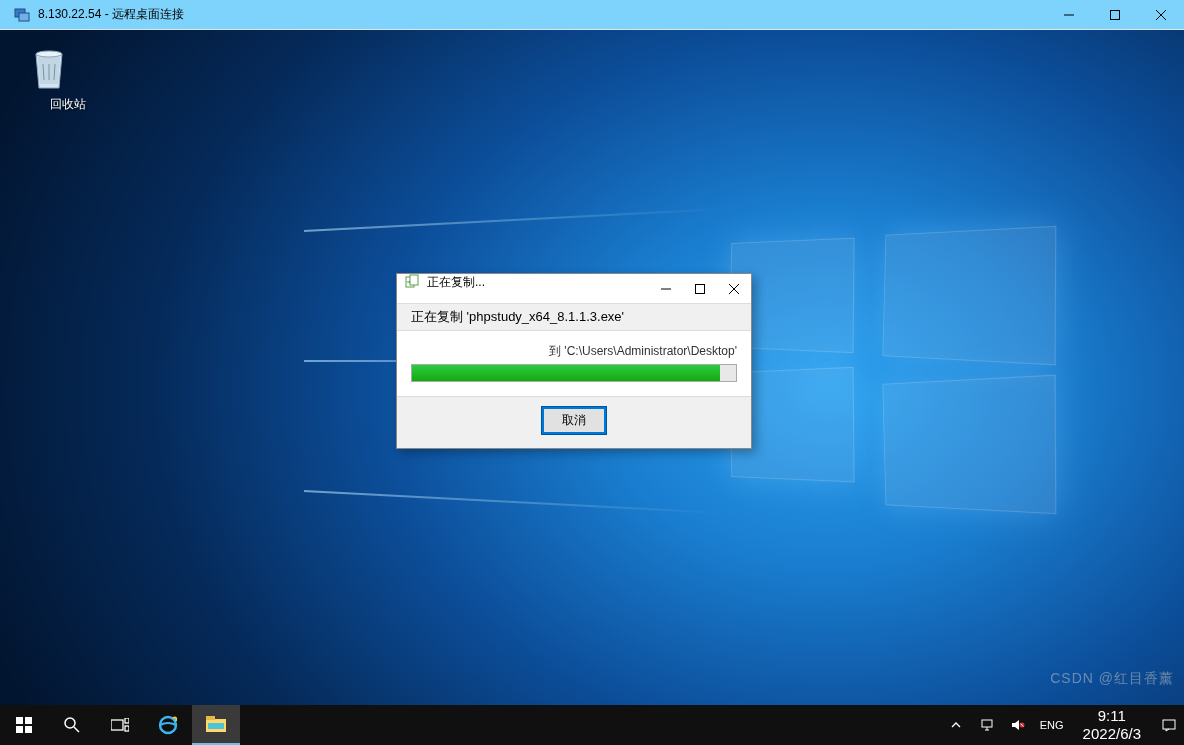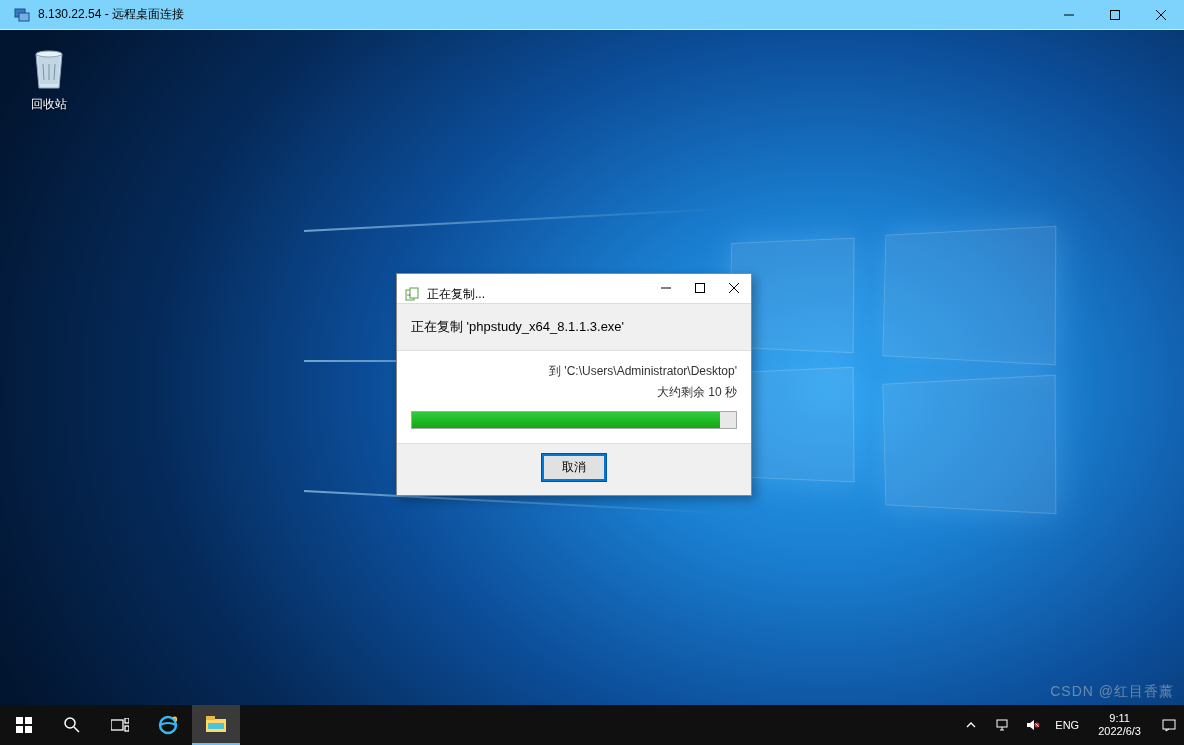--- a/index.html
+++ b/index.html
@@ -65,21 +65,21 @@
       background: linear-gradient(90deg, rgba(180,230,255,0.6), rgba(180,230,255,0));
       height: 2px;
       transform-origin: left center;
     }
 
     
     .desktop-icon {
       position: absolute;
       left: 12px; top: 12px;
       width: 74px;
-      text-align: center;
+      text-align: right;
       color: #fff;
       font-size: 12px;
       text-shadow: 1px 1px 2px rgba(0,0,0,0.8);
     }
     .desktop-icon .ico {
       width: 42px; height: 50px;
       margin: 0 auto 4px;
     }
 
     
@@ -88,30 +88,30 @@
       left: 396px; top: 243px;
       width: 356px;
       background: #fff;
       border: 1px solid #888;
       box-shadow: 4px 4px 10px rgba(0,0,0,0.3);
     }
     .dialog-titlebar {
       height: 30px;
       background: #fff;
       display: flex;
-      align-items: flex-end;
+      align-items: flex-start;
       padding-left: 8px;
       font-size: 12px;
       border-bottom: 1px solid #ddd;
     }
     .dialog-titlebar .icon { width: 16px; height: 16px; margin-right: 6px; }
     .dialog-titlebar .dt-title { flex: 1; }
     .dlg-win-btn { width: 34px; height: 30px; display: flex; align-items: center; justify-content: center; font-size: 11px; }
     .dialog-header {
-      padding: 14px 14px;
+      padding: 4px 14px;
       font-size: 13px;
       background: #f0f0f0;
       border-bottom: 1px solid #ddd;
     }
     .dialog-body {
       padding: 12px 14px 14px;
       font-size: 12px;
       color: #333;
       text-align: right;
     }
@@ -166,26 +166,26 @@
     }
     .tb-tray {
       margin-left: auto;
       display: flex;
       align-items: center;
       padding-right: 6px;
       font-size: 11px;
       gap: 13px;
     }
     .tb-tray .tray-icon { display: flex; align-items: center; justify-content: center; width: 18px; }
-    .tb-clock { text-align: center; line-height: 1.2; padding: 0 6px; font-size: 11px; }
+    .tb-clock { text-align: center; line-height: 1.2; padding: 0 6px; font-size: 15px; }
 
     
     .watermark {
       position: absolute;
-      right: 10px; bottom: 44px;
+      right: 10px; bottom: 57px;
       color: rgba(200,200,200,0.5);
       font-size: 14px;
       letter-spacing: 1px;
     }
 
     
     svg { display: block; }
   </style>
 </head>
 <body>
@@ -265,21 +265,20 @@
       <div class="dlg-win-btn">
         <svg width="10" height="10">
             <line x1="0" y1="0" x2="10" y2="10" stroke="#000"></line>
             <line x1="10" y1="0" x2="0" y2="10" stroke="#000"></line>
           </svg>
       </div>
     </div>
     <div class="dialog-header">正在复制 'phpstudy_x64_8.1.1.3.exe'</div>
     <div class="dialog-body">
       <div class="dest">到 'C:\Users\Administrator\Desktop'</div>
-      <div class="eta">大约剩余 10 秒</div>
       <div class="progress">
         <div class="progress-fill" style="width: 95%;"></div>
       </div>
     </div>
     <div class="dialog-footer">
       <button class="btn">取消</button>
     </div>
   </div>
 
   <div class="watermark">CSDN @红目香薰</div>

